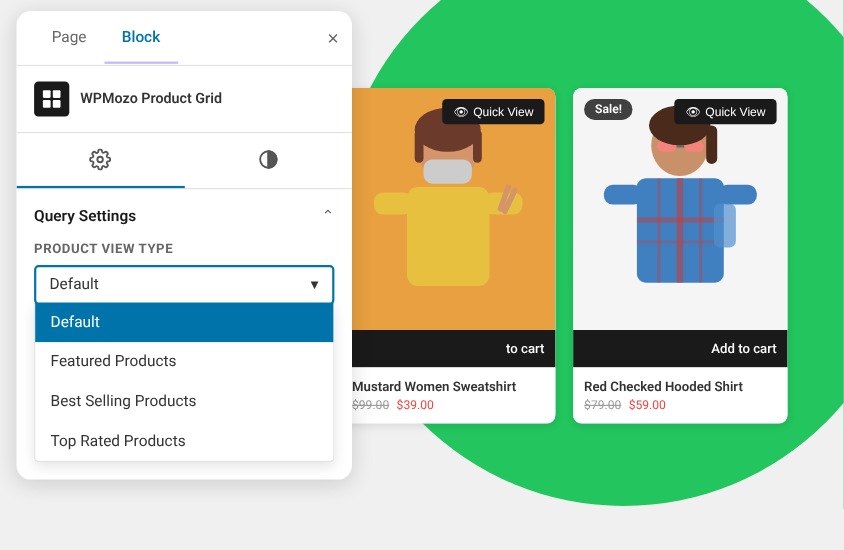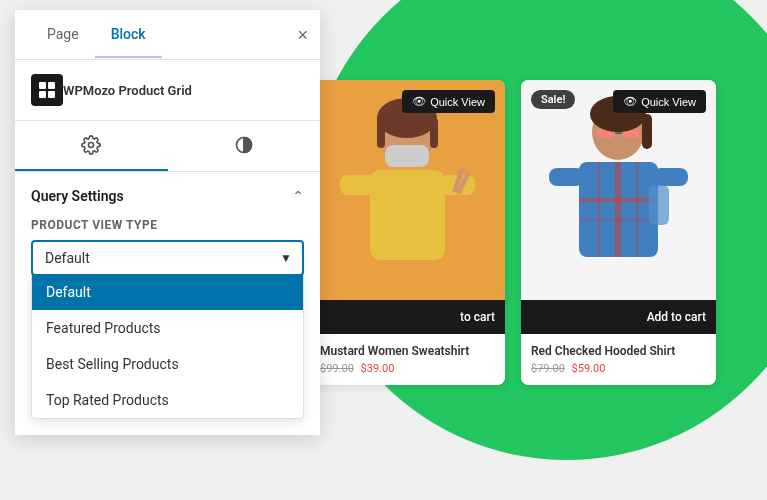--- a/index.html
+++ b/index.html
@@ -140,21 +140,21 @@
       font-weight: 400;
     }
 
     
     .sidebar-panel {
       position: absolute;
       left: 15px;
       top: 10px;
       width: 305px;
       background: white;
-      border-radius: 0;
+      border-radius: 13px;
       box-shadow: 0 4px 20px rgba(0,0,0,0.15);
       z-index: 10;
       overflow: hidden;
     }
 
     
     .tabs-header {
       display: flex;
       align-items: center;
       border-bottom: 1px solid #e0e0e0;
@@ -188,21 +188,21 @@
       font-size: 18px;
       color: #666;
       cursor: pointer;
       line-height: 1;
     }
 
     
     .plugin-header {
       display: flex;
       align-items: center;
-      gap: 0;
+      gap: 10px;
       padding: 14px 16px;
       border-bottom: 1px solid #e0e0e0;
     }
 
     .plugin-icon {
       width: 32px;
       height: 32px;
       background: #1a1a1a;
       border-radius: 4px;
       display: flex;

